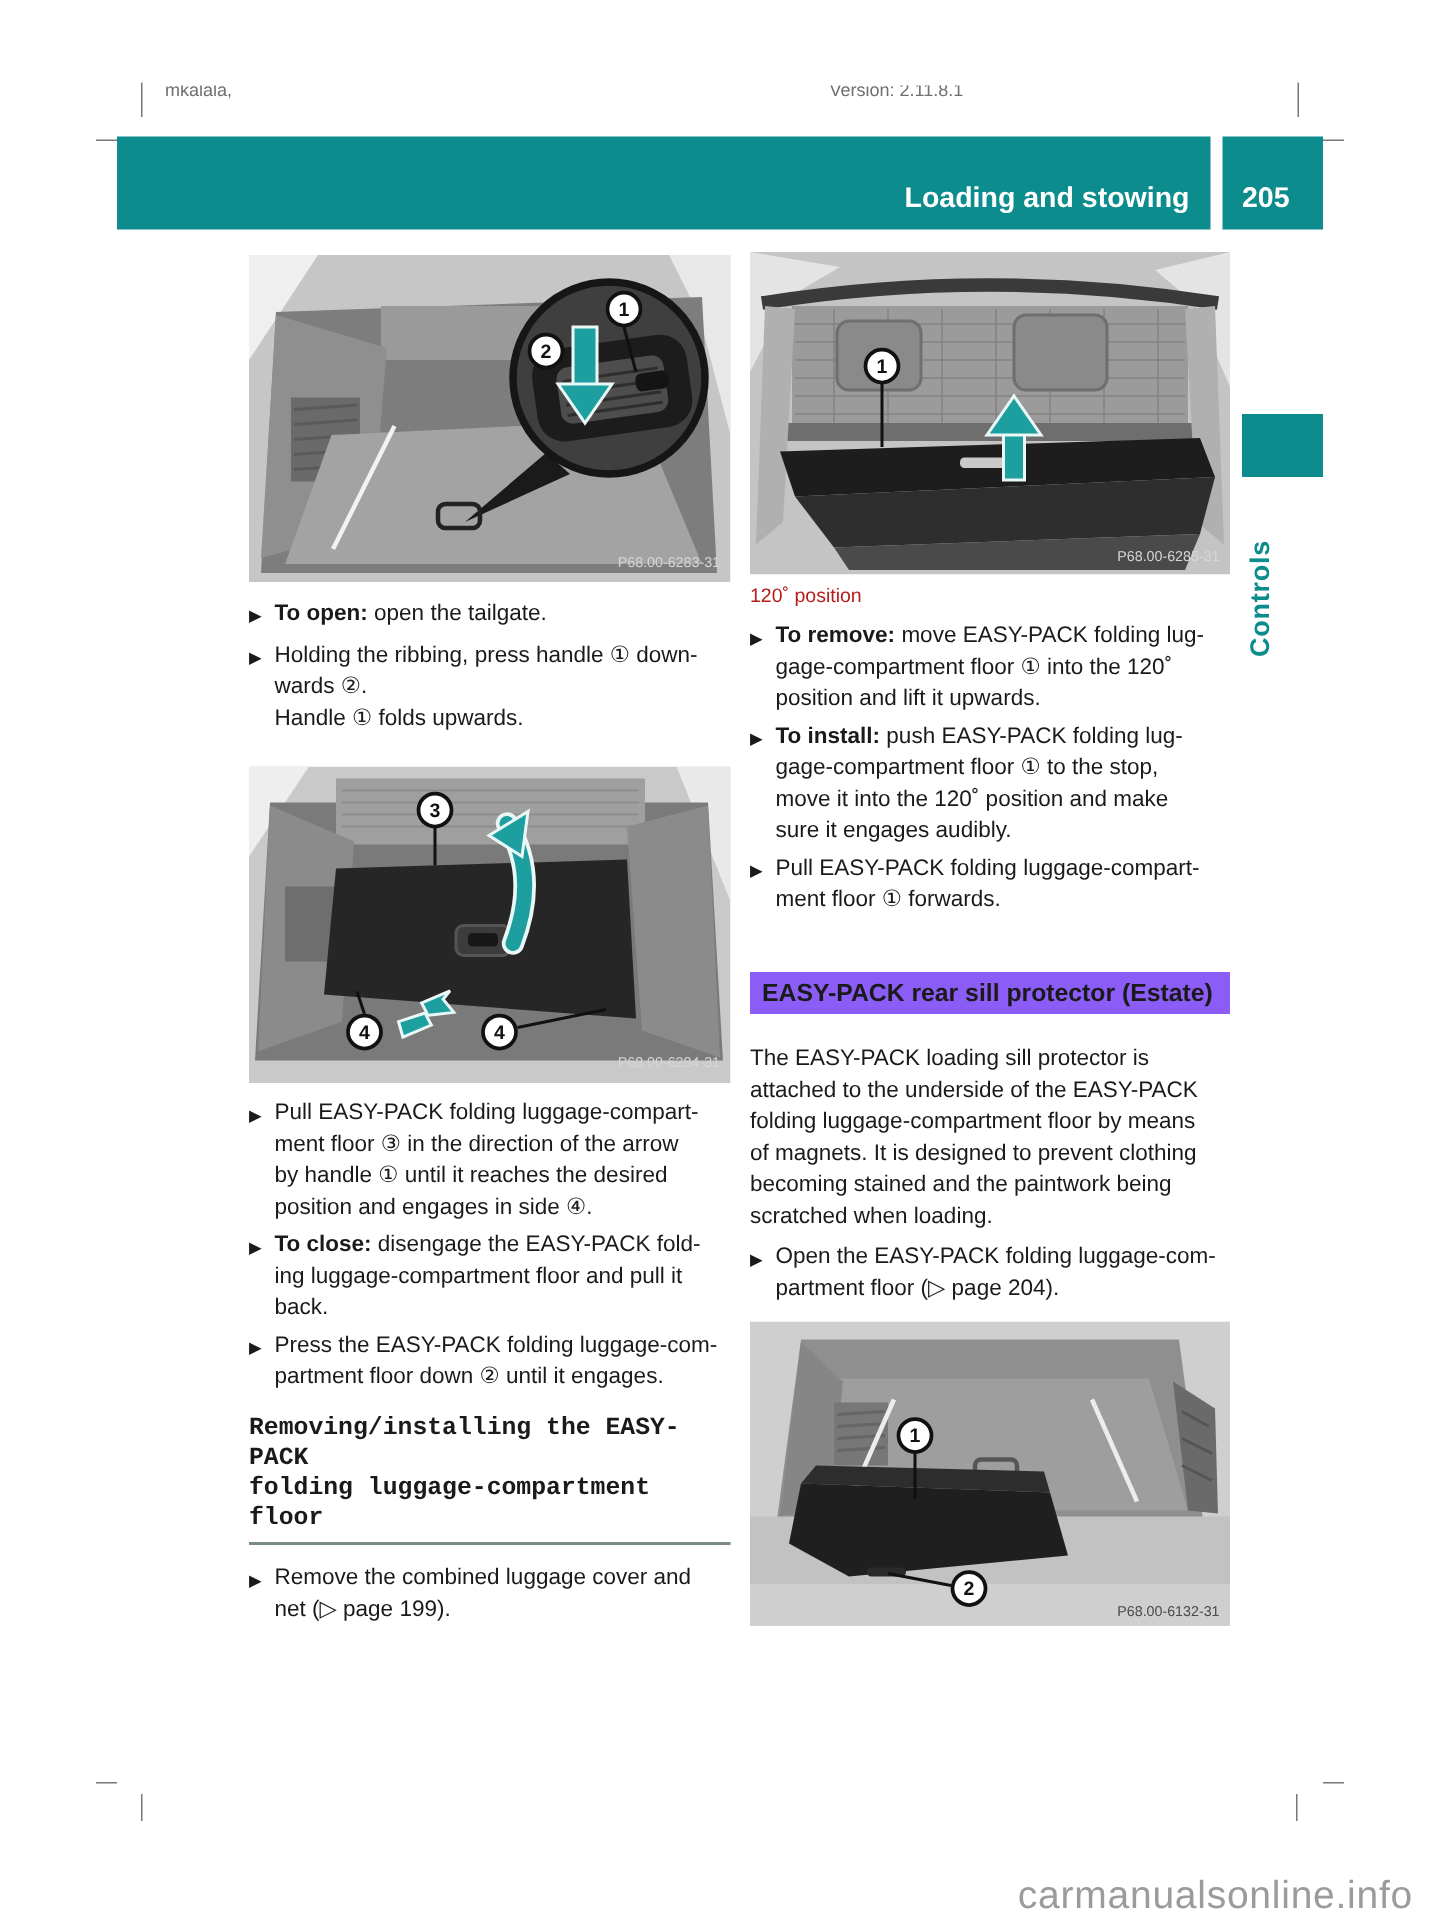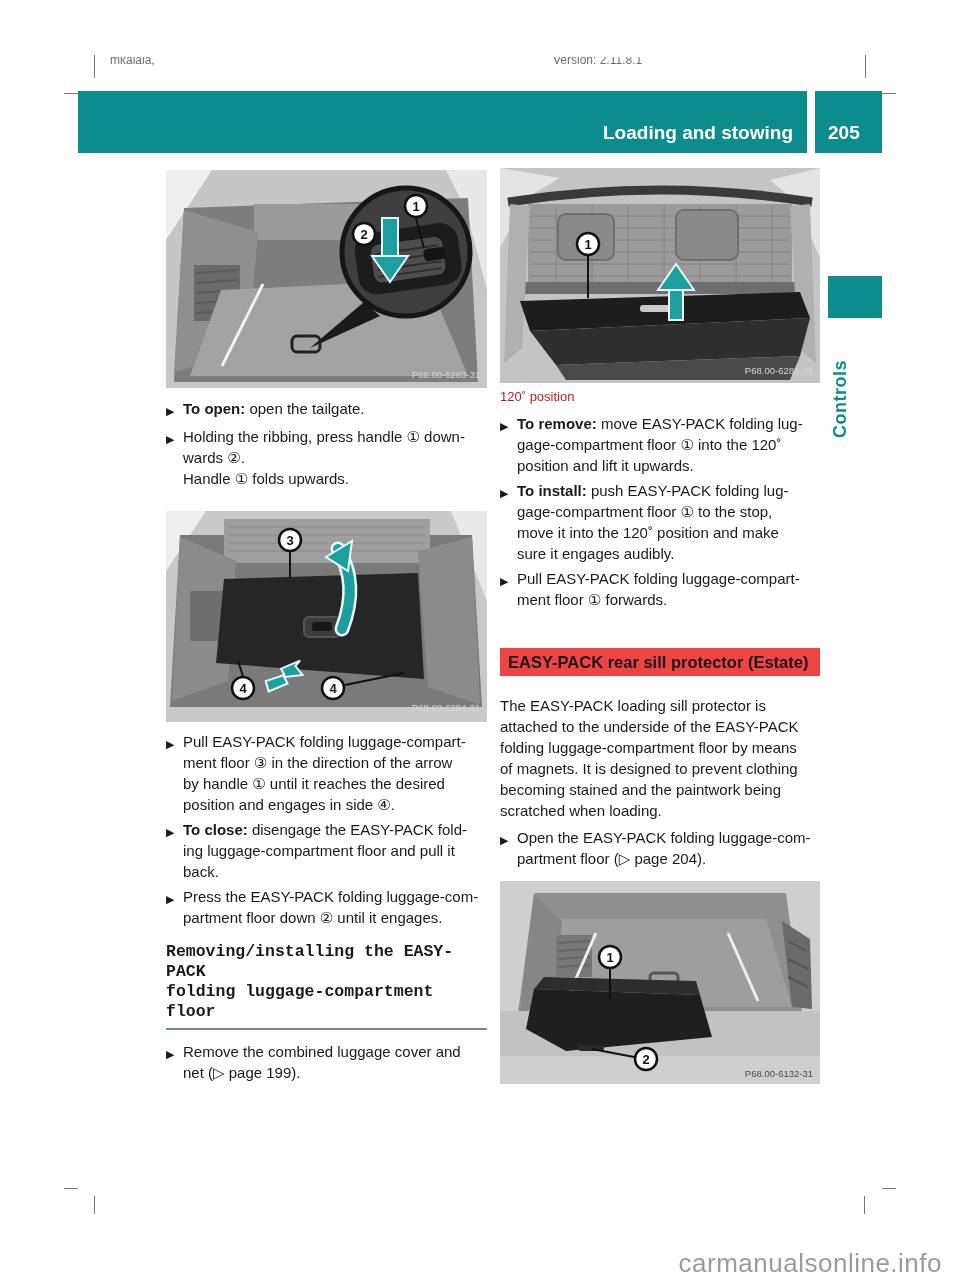--- a/index.html
+++ b/index.html
@@ -25,21 +25,21 @@
   #leftcol{left:166px;top:170px;}
   #rightcol{left:500px;top:168px;width:320px;}
   figure{margin:0;padding:0;}
   figure svg{display:block;}
   .bullets{margin-top:10px;}
   .bullet{display:flex;margin:0 0 4px 0;font-size:15px;line-height:21px;}
   .bullet .tri{width:17px;flex:0 0 17px;font-size:11px;padding-top:3px;color:#1a1a1a;}
   .bullet .btext{white-space:pre-line;}
   .subheading{font-size:16.5px;font-weight:bold;line-height:20px;white-space:pre-line;
               border-bottom:2px solid #7a8a8a;padding-bottom:6px;}
-  .boxheading{font-size:16.5px;font-weight:bold;background:#ef4444;padding:4px 8px;line-height:20px;}
+  .boxheading{font-size:16.5px;font-weight:bold;background:#8b5cf6;padding:4px 8px;line-height:20px;}
   .para{font-size:15px;line-height:21px;white-space:pre-line;}
   .figcaption{font-size:13px;color:#b91c1c;margin-top:6px;}
   .watermark{position:absolute;right:18px;top:1248px;font-size:26px;color:#9b9b9b;letter-spacing:.5px;}
   .callout-num{font-size:13px;font-weight:bold;fill:#111;}
   .figcode-light{font-size:9.5px;fill:#d6d6d6;}
   .figcode-dark{font-size:9.5px;fill:#4a4a4a;}
 </style>
 </head>
 <body>
 

